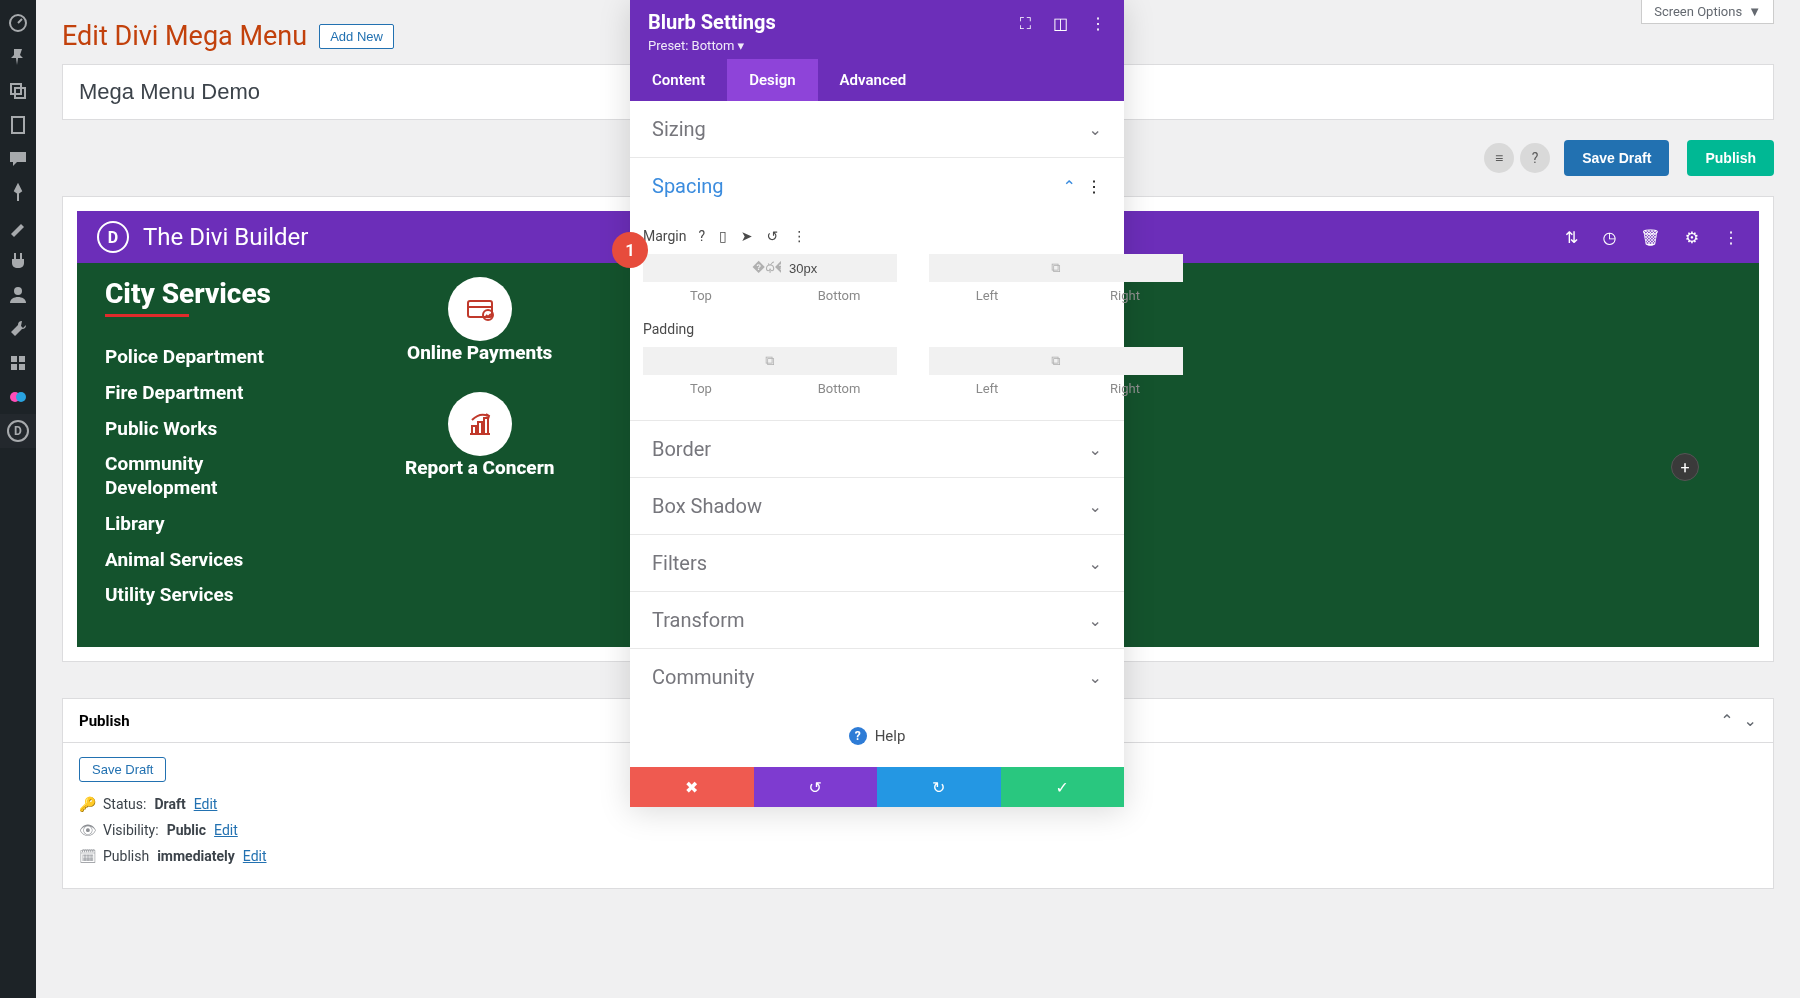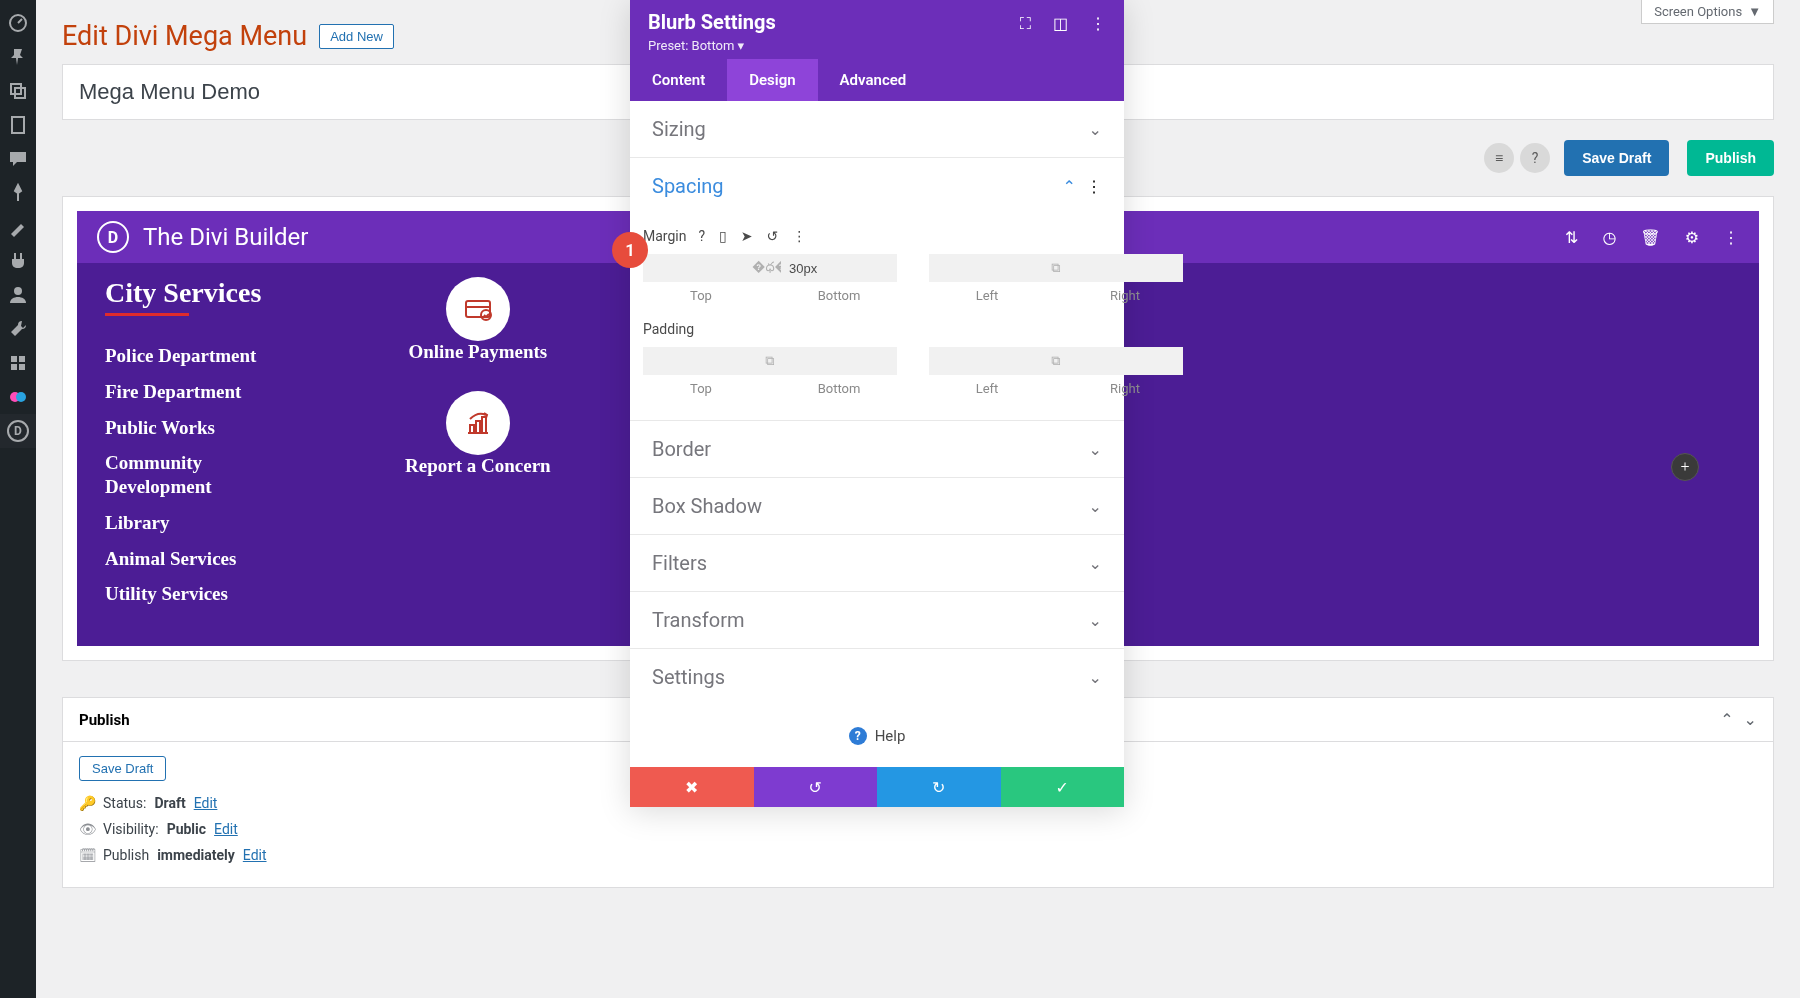--- a/index.html
+++ b/index.html
@@ -38,21 +38,21 @@
 
 
 .builder-wrap { background: #fff; border: 1px solid #dcdcde; padding: 14px; position: relative; }
 .builder-header { background: #6c2eb9; color: #fff; padding: 10px 20px; display: flex; align-items: center; justify-content: space-between; }
 .builder-header-left { display: flex; align-items: center; gap: 14px; }
 .d-logo { width: 32px; height: 32px; border: 2.5px solid #fff; border-radius: 50%; display: flex; align-items: center; justify-content: center; font-weight: 700; font-size: 16px; }
 .builder-title { font-size: 24px; font-weight: 400; }
 .builder-header-right { display: flex; gap: 24px; align-items: center; }
 .builder-header-right span { cursor: pointer; color: #fff; }
 
-.builder-body { background: #4c1d95; color: #fff; padding: 14px 28px 40px 28px; display: flex; gap: 100px; position: relative; font-family: Liberation Serif, serif; }
+.builder-body { background: #14532d; color: #fff; padding: 14px 28px 40px 28px; display: flex; gap: 100px; position: relative; }
 .city-col { flex: 0 0 auto; }
 .city-title { font-size: 28px; font-weight: 800; margin-bottom: 4px; }
 .city-underline { width: 84px; height: 3px; background: #e02b2b; margin-bottom: 28px; }
 .city-list { display: flex; flex-direction: column; gap: 12px; }
 .city-item { font-size: 19px; font-weight: 700; max-width: 200px; line-height: 1.25; }
 .blurb-col { display: flex; flex-direction: column; align-items: center; gap: 28px; }
 .blurb-item { display: flex; flex-direction: column; align-items: center; }
 .blurb-circle { width: 64px; height: 64px; border-radius: 50%; background: #fff; display: flex; align-items: center; justify-content: center; }
 .blurb-circle svg { width: 32px; height: 32px; }
 .blurb-label { font-size: 19px; font-weight: 800; }
@@ -423,21 +423,21 @@
     </div>
     <div class="accordion">
       <div class="accordion-title">Filters</div>
       <div class="accordion-chev">⌄</div>
     </div>
     <div class="accordion">
       <div class="accordion-title">Transform</div>
       <div class="accordion-chev">⌄</div>
     </div>
     <div class="accordion" style="border-bottom:none;">
-      <div class="accordion-title">Settings</div>
+      <div class="accordion-title">Community</div>
       <div class="accordion-chev">⌄</div>
     </div>
 
     <div class="help-row">
       <div class="help-circle">?</div>
       <span>Help</span>
     </div>
   </div>
   <div class="modal-footer">
     <div class="modal-footer-btn mf-cancel">✖</div>

